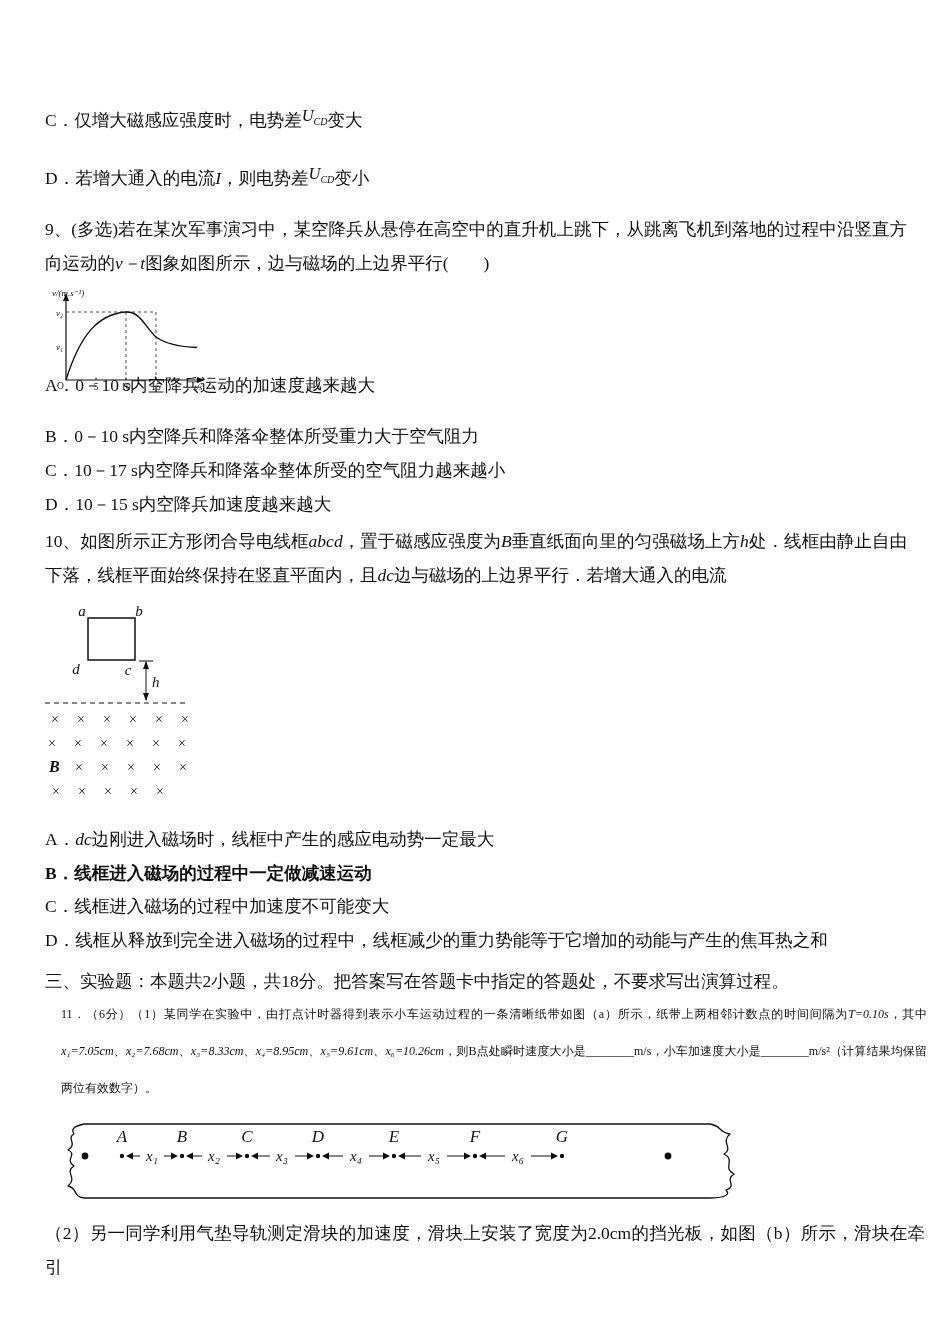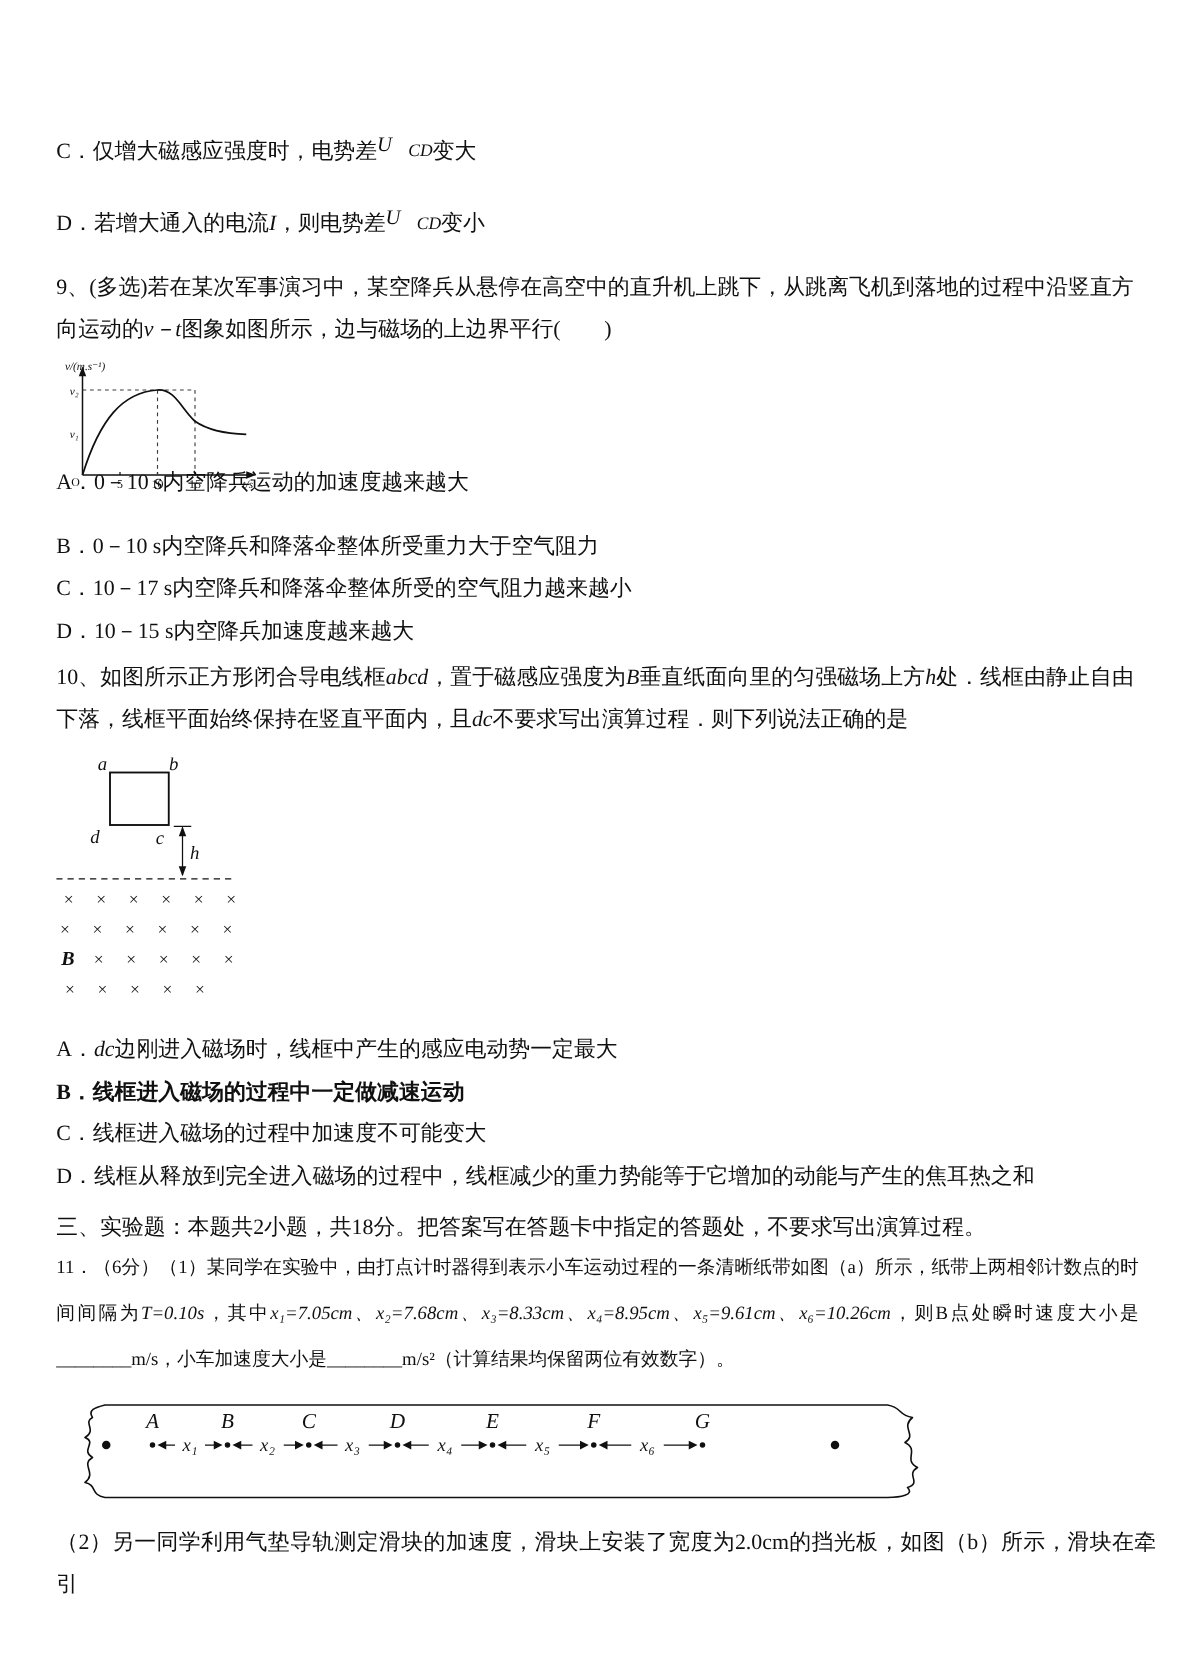--- a/index.html
+++ b/index.html
@@ -3,25 +3,25 @@
 <meta charset="utf-8">
 <style>
   html,body{margin:0;padding:0;}
   body{
     width:950px;height:1344px;background:#ffffff;position:relative;
     font-family:"Liberation Serif","DejaVu Serif",serif;color:#101010;
     overflow:hidden;
   }
   .abs{position:absolute;}
   .txt{font-size:17.5px;line-height:34px;text-align:justify;}
-  .q11txt{font-size:15px;line-height:37px;text-align:justify;}
+  .q11txt{font-size:12px;line-height:37px;text-align:justify;margin-left:16px;}
   .opt{font-size:17.5px;line-height:34px;white-space:nowrap;}
   .mi{font-style:italic;}
   .ucd{font-style:italic;display:inline-block;transform:translateY(-5px);font-size:16.5px;}
-  .ucd sub{font-size:14px;margin-left:13px;}
+  .ucd sub{font-size:10px;}
   svg text{font-family:"Liberation Serif","DejaVu Serif",serif;fill:#101010;}
   .axis-label-i{font-size:9px;font-style:italic;}
   .tick{font-size:9.5px;}
   .cross{font-size:14px;}
   .diag-label{font-style:italic;font-size:15px;}
   .field-b{font-style:italic;font-weight:bold;font-size:16px;}
   .tape-pt{font-style:italic;font-size:17px;}
   .tape-x{font-style:italic;font-size:15px;}
   .stroke{stroke:#101010;fill:none;}
 </style>
@@ -65,21 +65,21 @@
 
   <path d="M20,95 C 34,50 52,29 80,27 C 94,26 99,42 110,52 C 120,59 136,62 151,62.5" class="stroke" stroke-width="1.4"></path>
 </svg>
 
 <div class="abs opt" style="left:45px;top:368px;">A．0－10 s内空降兵运动的加速度越来越大</div>
 <div class="abs opt" style="left:45px;top:419px;">B．0－10 s内空降兵和降落伞整体所受重力大于空气阻力</div>
 <div class="abs opt" style="left:45px;top:453px;">C．10－17 s内空降兵和降落伞整体所受的空气阻力越来越小</div>
 <div class="abs opt" style="left:45px;top:487px;">D．10－15 s内空降兵加速度越来越大</div>
 
 <div class="abs txt" style="left:45px;top:524px;width:862px;">
-  <span>10、如图所示正方形闭合导电线框</span><span class="mi">abcd</span><span>，置于磁感应强度为</span><span class="mi">B</span><span>垂直纸面向里的匀强磁场上方</span><span class="mi">h</span><span>处．线框由静止自由下落，线框平面始终保持在竖直平面内，且</span><span class="mi">dc</span><span>不要求写出演算过程．则下列说法正确的是</span>
+  <span>10、如图所示正方形闭合导电线框</span><span class="mi">abcd</span><span>，置于磁感应强度为</span><span class="mi">B</span><span>垂直纸面向里的匀强磁场上方</span><span class="mi">h</span><span>处．线框由静止自由下落，线框平面始终保持在竖直平面内，且</span><span class="mi">dc</span><span>边与磁场的上边界平行．若增大通入的电流</span>
 </div>
 
 <svg class="abs" style="left:45px;top:606px;" width="210" height="200" viewBox="0 0 210 200">
 
   <rect x="43" y="12" width="47" height="42" class="stroke" stroke-width="1.5"></rect>
   <text x="37" y="10" text-anchor="middle" class="diag-label">a</text>
   <text x="94" y="10" text-anchor="middle" class="diag-label">b</text>
   <text x="31" y="68" text-anchor="middle" class="diag-label">d</text>
   <text x="83" y="69" text-anchor="middle" class="diag-label">c</text>
 

